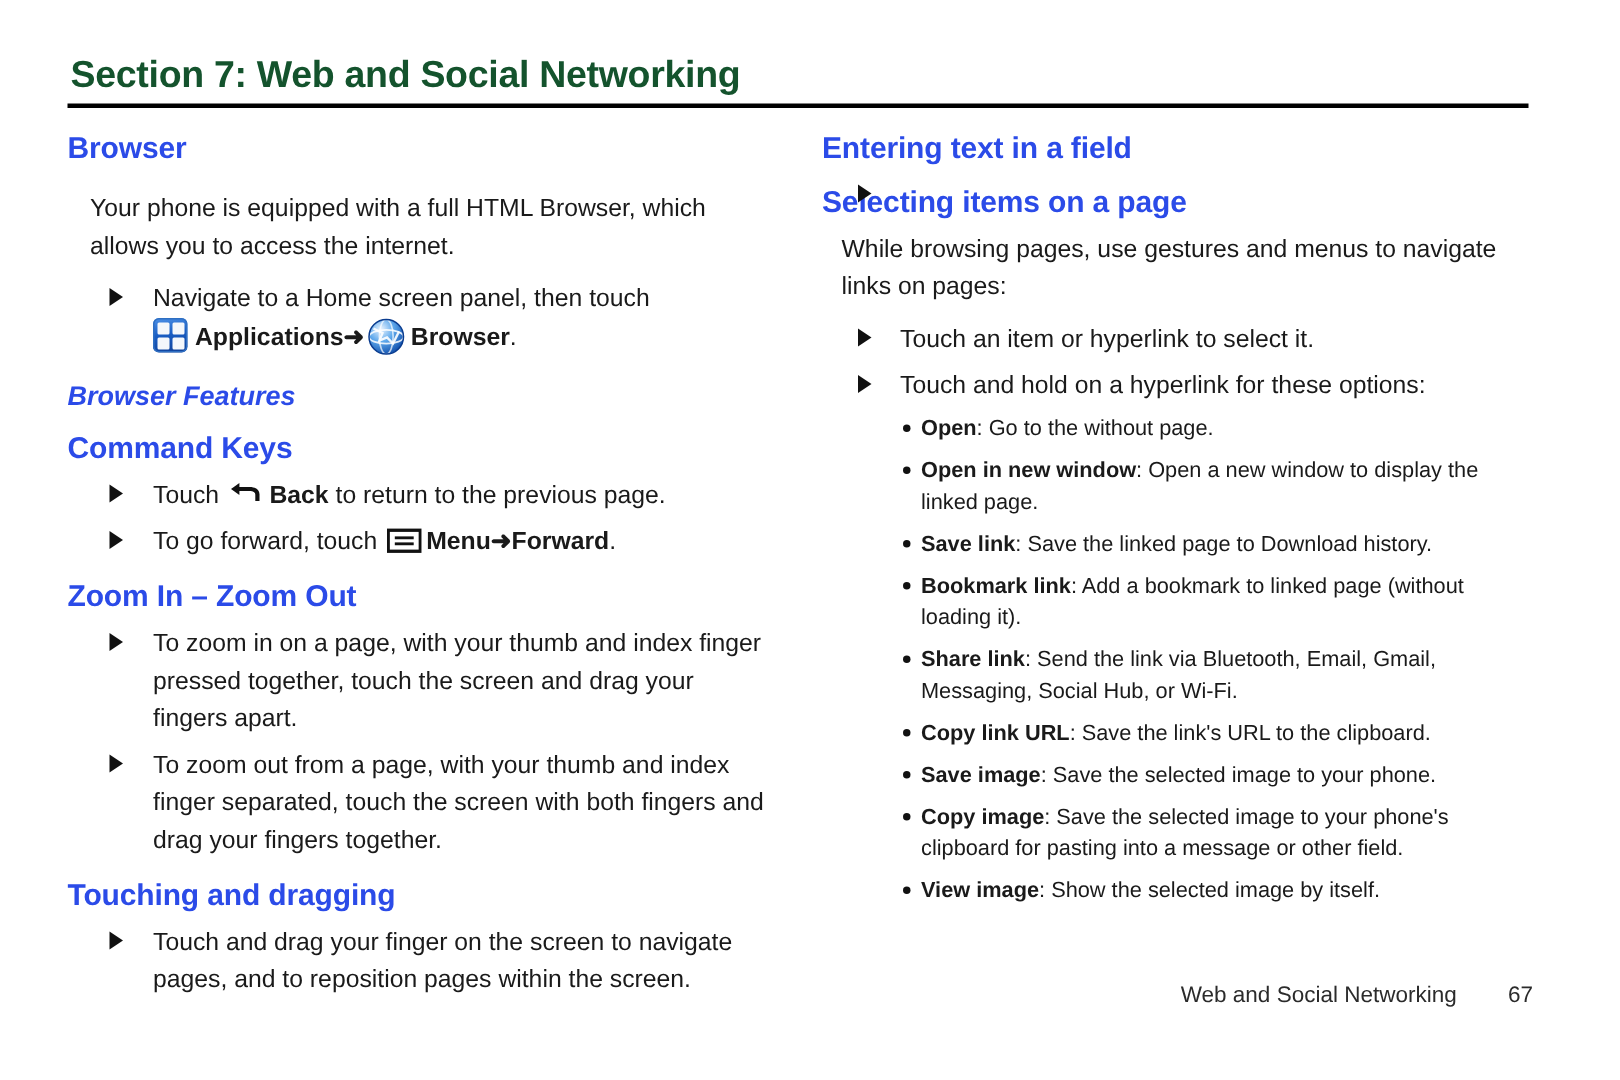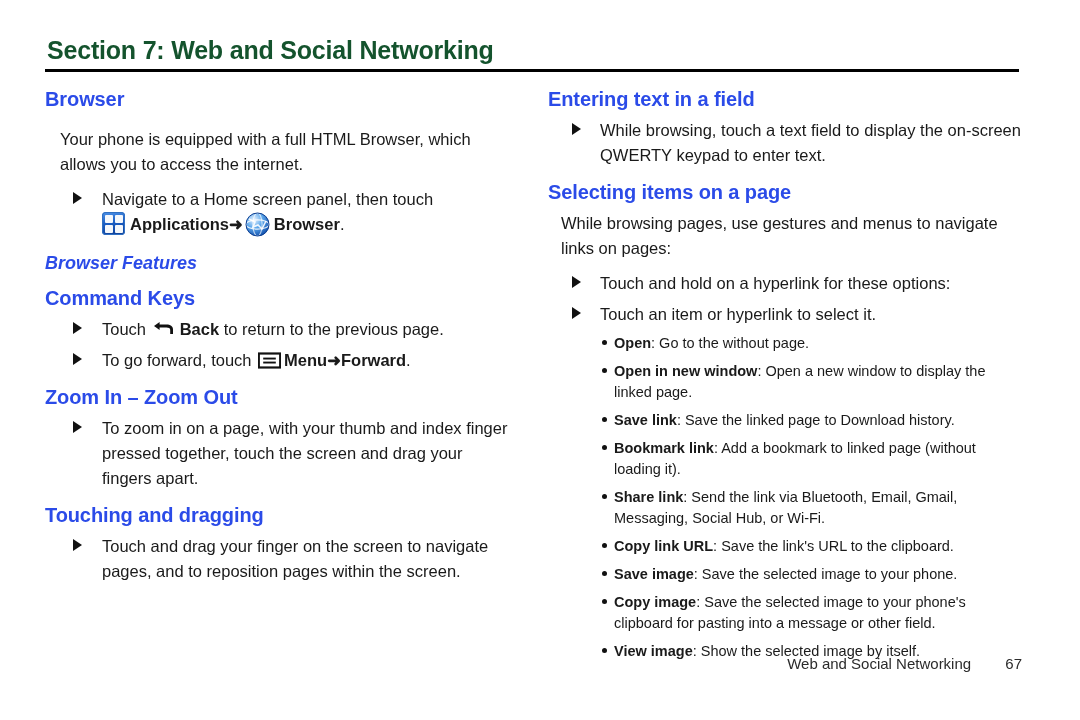--- a/index.html
+++ b/index.html
@@ -241,50 +241,53 @@
         </svg>
       </span><b>Menu</b><b class="arrow-g">➜</b><b>Forward</b><span>.</span>
     </div>
 
     <h3 class="h-sub">Zoom In – Zoom Out</h3>
 
     <div class="tri-item">
       <span class="tri"></span>
       <span>To zoom in on a page, with your thumb and index finger pressed together, touch the screen and drag your fingers apart.</span>
     </div>
+    <div class="tri-item">
+      <span class="tri"></span>
+      <span>To zoom out from a page, with your thumb and index finger separated, touch the screen with both fingers and drag your fingers together.</span>
+    </div>
 
     <h3 class="h-sub">Touching and dragging</h3>
 
     <div class="tri-item">
       <span class="tri"></span>
       <span>Touch and drag your finger on the screen to navigate pages, and to reposition pages within the screen.</span>
     </div>
 
   </div>
 
   <div class="col-right">
 
     <h3 class="h-sub" style="margin-top:0;">Entering text in a field</h3>
 
     <div class="tri-item r">
       <span class="tri"></span>
-      <span>While browsing, touch a text field to display the on-screen QWERTY keypad to enter text.</span>
     </div>
 
     <h3 class="h-sub">Selecting items on a page</h3>
 
     <p class="body-r">While browsing pages, use gestures and menus to navigate links on pages:</p>
 
     <div class="tri-item r">
       <span class="tri"></span>
+      <span>Touch an item or hyperlink to select it.</span>
+    </div>
+    <div class="tri-item r">
+      <span class="tri"></span>
       <span>Touch and hold on a hyperlink for these options:</span>
-    </div>
-    <div class="tri-item r">
-      <span class="tri"></span>
-      <span>Touch an item or hyperlink to select it.</span>
     </div>
 
     <div id="opts">
         <div class="dot-item"><span class="dot"></span><b>Open</b><span>: Go to the without page.</span></div>
         <div class="dot-item"><span class="dot"></span><b>Open in new window</b><span>: Open a new window to display the linked page.</span></div>
         <div class="dot-item"><span class="dot"></span><b>Save link</b><span>: Save the linked page to Download history.</span></div>
         <div class="dot-item"><span class="dot"></span><b>Bookmark link</b><span>: Add a bookmark to linked page (without loading it).</span></div>
         <div class="dot-item"><span class="dot"></span><b>Share link</b><span>: Send the link via Bluetooth, Email, Gmail, Messaging, Social Hub, or Wi-Fi.</span></div>
         <div class="dot-item"><span class="dot"></span><b>Copy link URL</b><span>: Save the link's URL to the clipboard.</span></div>
         <div class="dot-item"><span class="dot"></span><b>Save image</b><span>: Save the selected image to your phone.</span></div>

